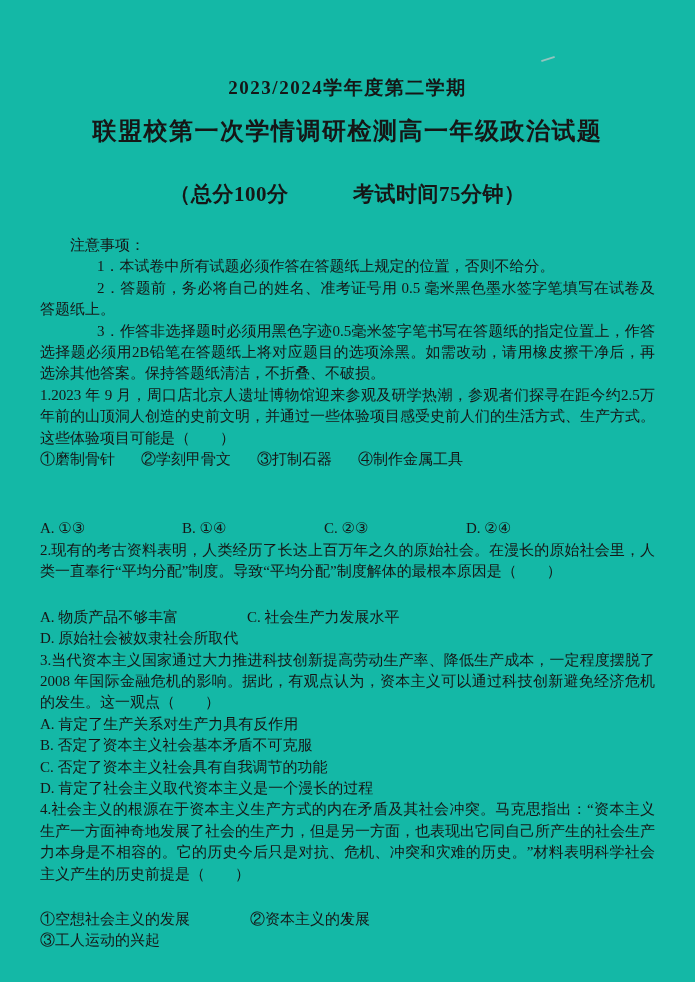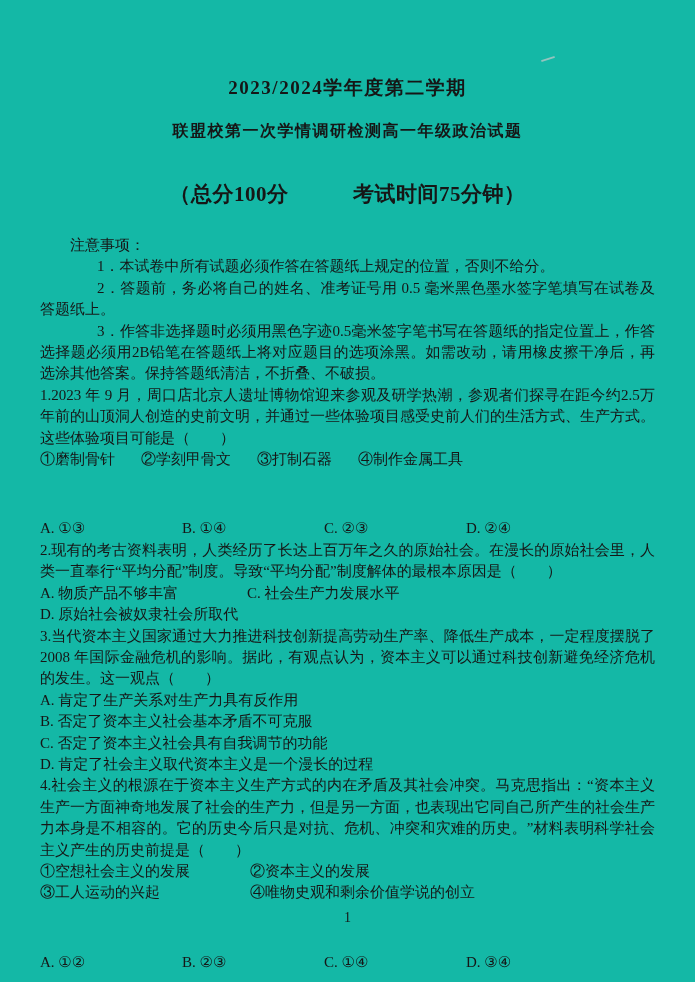--- a/index.html
+++ b/index.html
@@ -20,41 +20,42 @@
   .scan-mark {
     position: absolute; top: 58px; right: 140px;
     width: 14px; height: 2px; background: #c9c9c9;
     transform: rotate(-18deg); opacity: .7;
   }
   .exam-header { text-align: center; }
   .title-line {
     font-size: 19px; font-weight: bold; letter-spacing: 1.5px;
     line-height: 24px;
   }
-  .title-main { margin-top: 19px; font-size: 16px; text-align: center; }
+  .title-main { margin-top: 19px; font-size: 24px; text-align: center; }
   .info-line {
     margin-top: 37px; font-size: 21px; font-weight: bold; letter-spacing: .5px;
   }
   .body-text { margin-top: 27px; }
   .para {
     font-size: 15px;
     line-height: 21.4px;
     text-align: justify;
     word-break: break-all;
   }
   .notice-label { text-indent: 2em; }
   .notice-item { text-indent: 3.8em; }
   .section-heading { font-weight: bold; }
   .inline-items { display: flex; gap: 26px; text-align: left; align-items: flex-end; }
   .choices-inline { display: flex; text-align: left; margin-top: 48px; }
   .choices-inline .choice { width: 142px; flex: 0 0 auto; }
   .choices-grid {
     display: grid;
     grid-template-columns: 207px 1fr;
     text-align: left;
+    margin-top: 24px;
   }
   .items-grid { grid-template-columns: 210px 1fr; }
   .page-number {
     position: absolute; bottom: 56px; left: 0; right: 0;
     text-align: center; font-size: 14px; color: #161616;
   }
 </style>
 </head>
 <body>
 
@@ -111,21 +112,20 @@
         <p class="para choice">D. 肯定了社会主义取代资本主义是一个漫长的过程</p>
       </div>
     </div>
 
     <div class="question">
       <p class="para stem">4.社会主义的根源在于资本主义生产方式的内在矛盾及其社会冲突。马克思指出：“资本主义生产一方面神奇地发展了社会的生产力，但是另一方面，也表现出它同自己所产生的社会生产力本身是不相容的。它的历史今后只是对抗、危机、冲突和灾难的历史。”材料表明科学社会主义产生的历史前提是（　　）</p>
       <div class="para choices-grid items-grid">
         <span class="num-item">①空想社会主义的发展</span>
         <span class="num-item">②资本主义的发展</span>
         <span class="num-item">③工人运动的兴起</span>
-        <span class="num-item">④唯物史观和剩余价值学说的创立</span>
       </div>
       <div class="para choices-inline">
         <span class="choice">A. ①②</span>
         <span class="choice">B. ②③</span>
         <span class="choice">C. ①④</span>
         <span class="choice">D. ③④</span>
       </div>
     </div>
 
   </main>

